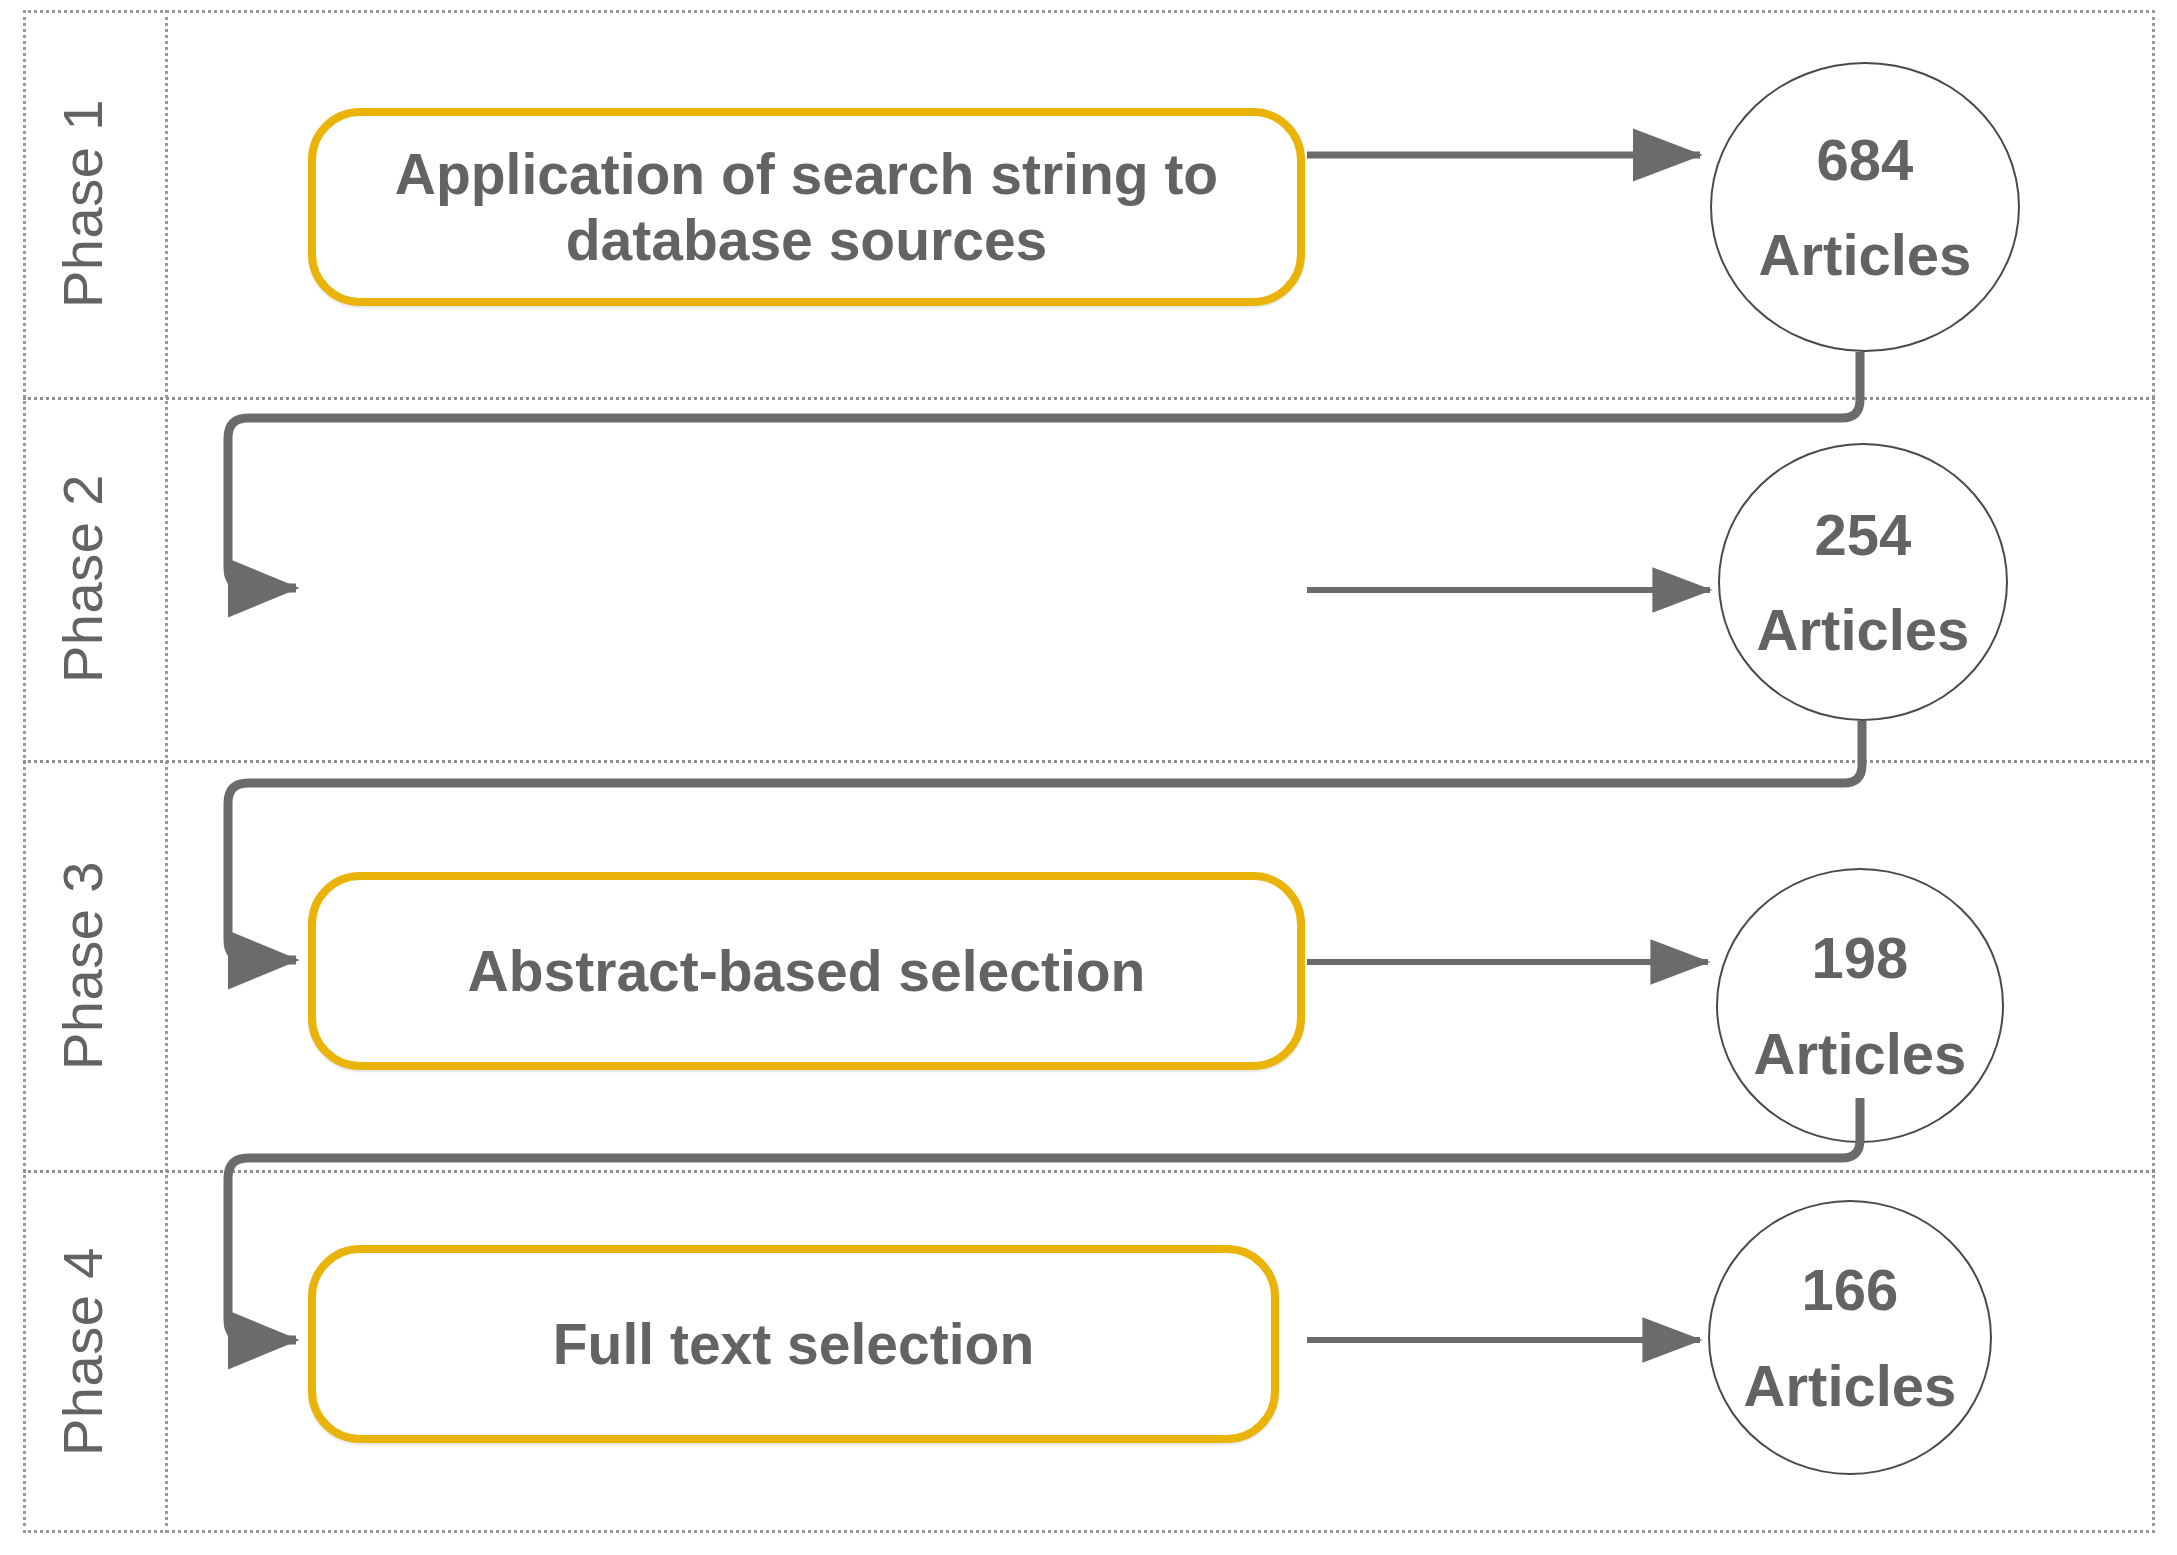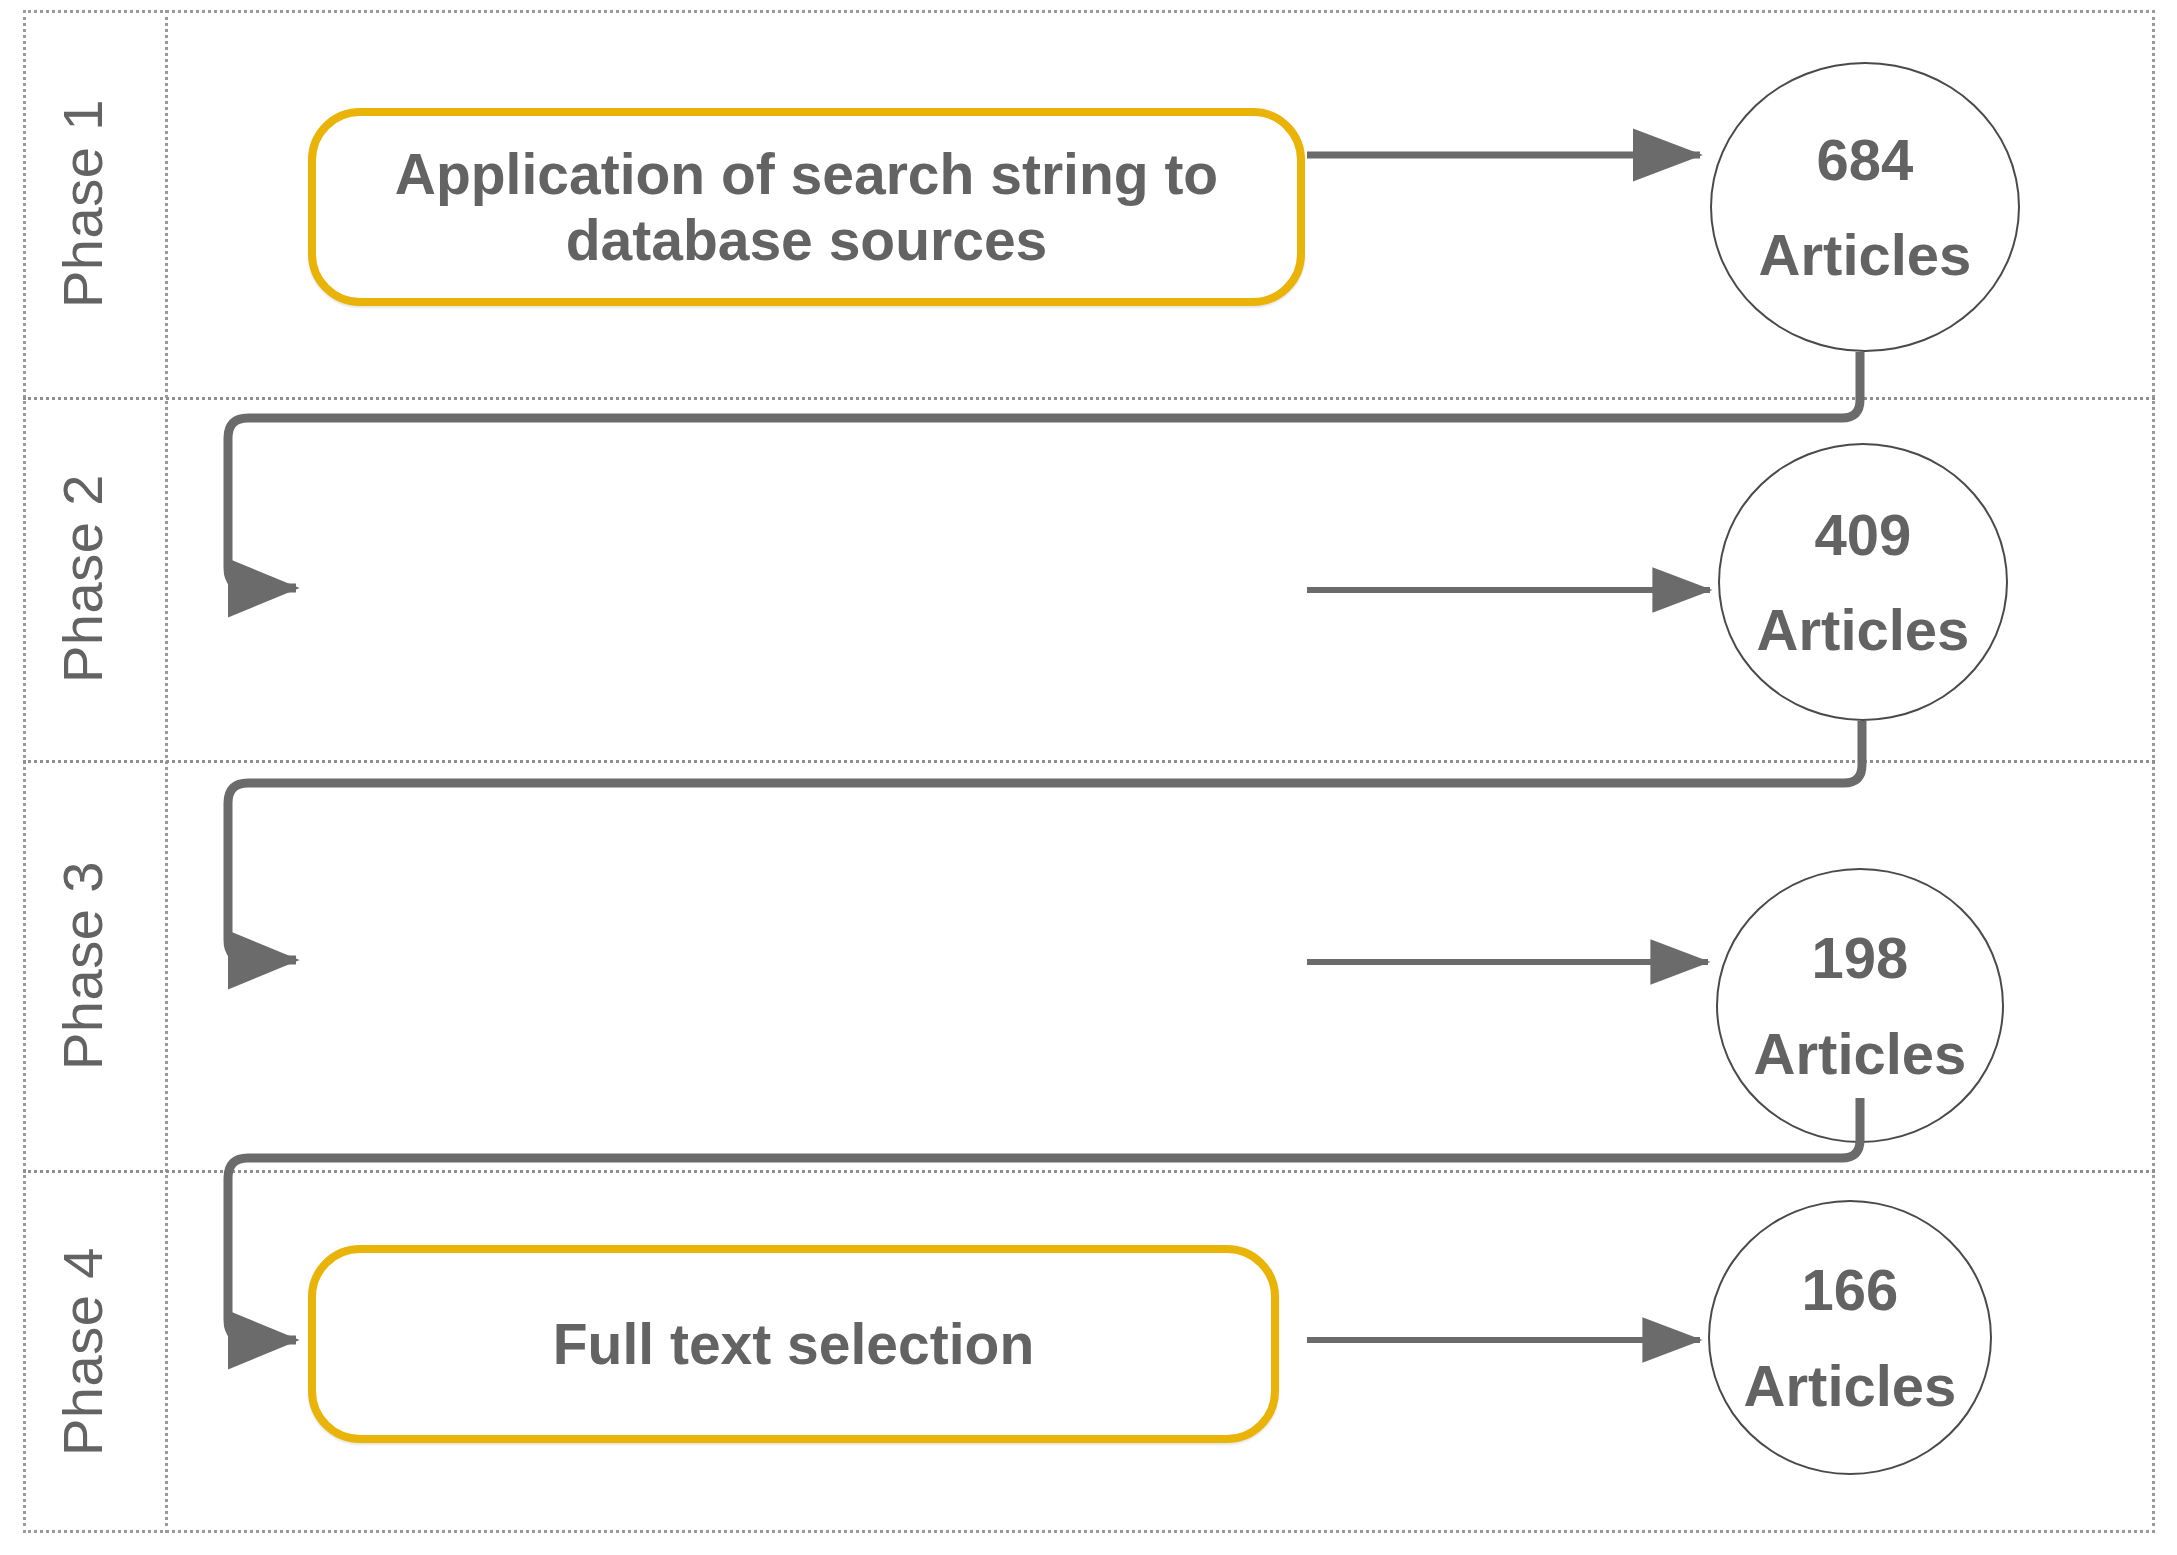--- a/index.html
+++ b/index.html
@@ -70,26 +70,31 @@
   </div>
   <div class="circle" style="left:1710px;top:62px;width:310px;height:290px;">
     <span class="num">684</span>
     <span class="lbl">Articles</span>
   </div>
 
   <div class="phase-label" style="top:397px;height:363px;">
     <span>Phase 2</span>
   </div>
   <div class="circle" style="left:1718px;top:443px;width:290px;height:278px;">
-    <span class="num">409</span>
+    <span class="num">254</span>
     <span class="lbl">Articles</span>
   </div>
 
   <div class="phase-label" style="top:760px;height:410px;">
     <span>Phase 3</span>
+  </div>
+  <div class="proc-box" style="left:308px;top:872px;width:997px;height:198px;">
+    <div>
+      <span>Abstract-based selection</span>
+    </div>
   </div>
   <div class="circle" style="left:1716px;top:868px;width:288px;height:275px;">
     <span class="num">198</span>
     <span class="lbl">Articles</span>
   </div>
 
   <div class="phase-label" style="top:1170px;height:363px;">
     <span>Phase 4</span>
   </div>
   <div class="proc-box" style="left:308px;top:1245px;width:971px;height:198px;">

